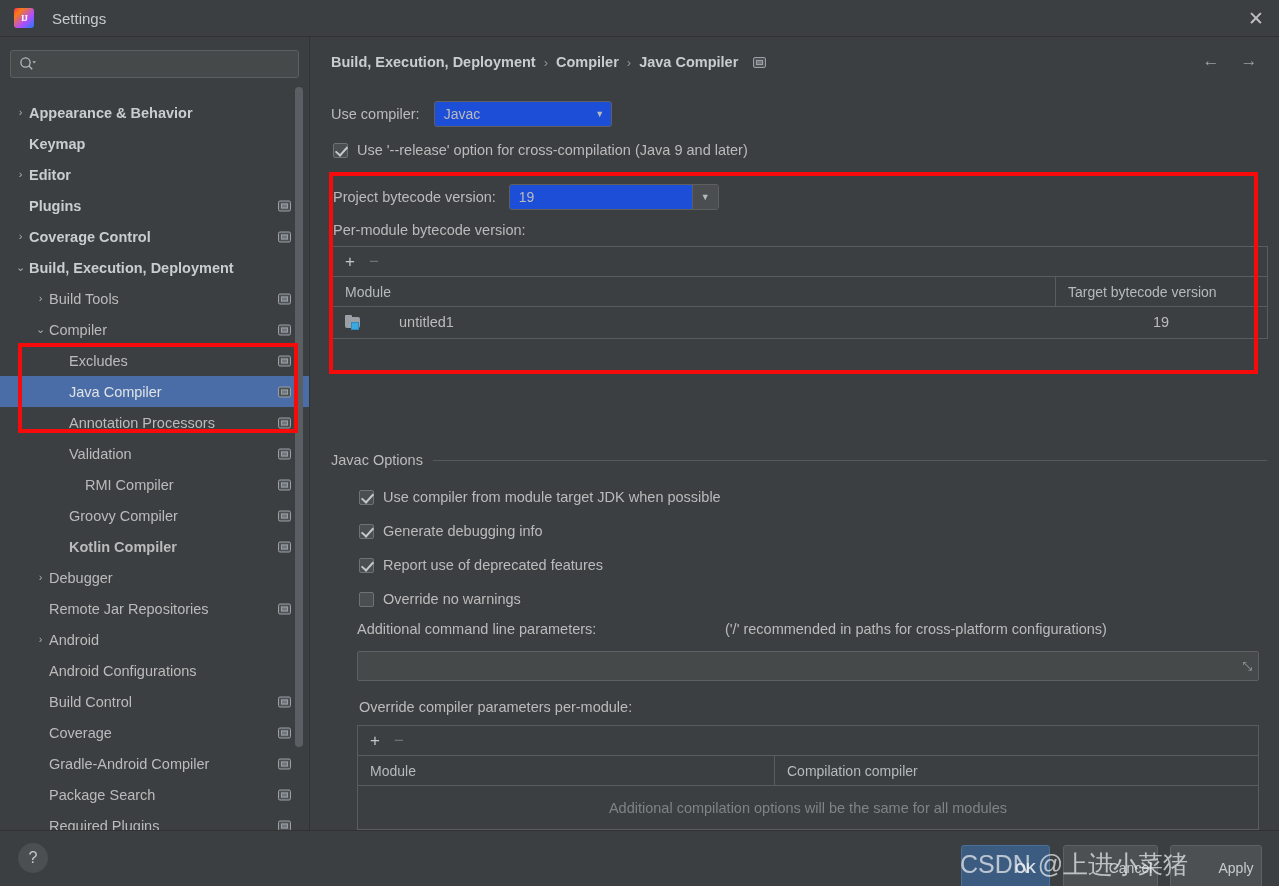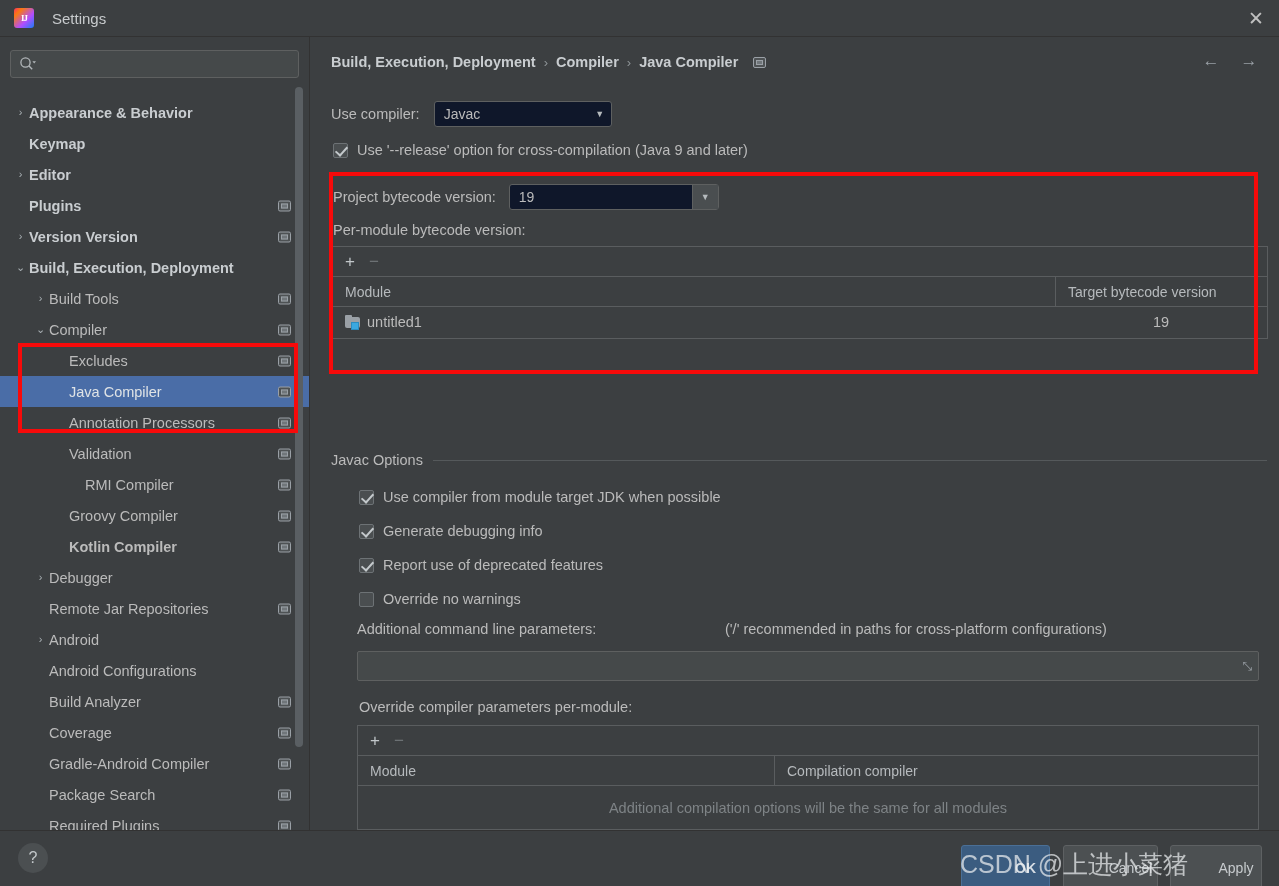--- a/index.html
+++ b/index.html
@@ -111,21 +111,21 @@
   .nav-arrows div {
     width: 24px; height: 24px; display: flex; align-items: center; justify-content: center;
     color: #9aa0a6; font-size: 17px; cursor: pointer;
   }
 
   .row { position: absolute; display: flex; align-items: center; }
   .lbltext { font-size: 14.5px; color: #bbbbbb; }
 
   
   .combo {
-    height: 26px; background: #0f172a; border: 1px solid #5e6060; border-radius: 3px;
+    height: 26px; background: #1d4ed8; border: 1px solid #5e6060; border-radius: 3px;
     display: flex; align-items: center; cursor: pointer;
   }
   .combo .val { padding-left: 9px; font-size: 14px; color: #bbbbbb; flex: 1; }
   .combo .caret {
     width: 22px; display: flex; align-items: center; justify-content: center;
     color: #b5babd; font-size: 9px;
   }
   .combo.split .caret {
     border-left: 1px solid #5e6060; height: 100%; width: 26px; background: #4a4e50;
   }
@@ -262,21 +262,21 @@
           <span class="arrow">›</span>
           <span class="lbl">Editor</span>
         </div>
         <div class="tree-item bold" style="padding-left: 12px;">
           <span class="arrow"></span>
           <span class="lbl">Plugins</span>
           <span class="badge-icon"></span>
         </div>
         <div class="tree-item bold" style="padding-left: 12px;">
           <span class="arrow">›</span>
-          <span class="lbl">Version Version</span>
+          <span class="lbl">Coverage Control</span>
           <span class="badge-icon"></span>
         </div>
         <div class="tree-item bold" style="padding-left: 12px;">
           <span class="arrow">⌄</span>
           <span class="lbl">Build, Execution, Deployment</span>
         </div>
         <div class="tree-item" style="padding-left: 32px;">
           <span class="arrow">›</span>
           <span class="lbl">Build Tools</span>
           <span class="badge-icon"></span>
@@ -333,21 +333,21 @@
         <div class="tree-item" style="padding-left: 32px;">
           <span class="arrow">›</span>
           <span class="lbl">Android</span>
         </div>
         <div class="tree-item" style="padding-left: 32px;">
           <span class="arrow"></span>
           <span class="lbl">Android Configurations</span>
         </div>
         <div class="tree-item" style="padding-left: 32px;">
           <span class="arrow"></span>
-          <span class="lbl">Build Analyzer</span>
+          <span class="lbl">Build Control</span>
           <span class="badge-icon"></span>
         </div>
         <div class="tree-item" style="padding-left: 32px;">
           <span class="arrow"></span>
           <span class="lbl">Coverage</span>
           <span class="badge-icon"></span>
         </div>
         <div class="tree-item" style="padding-left: 32px;">
           <span class="arrow"></span>
           <span class="lbl">Gradle-Android Compiler</span>
@@ -413,21 +413,21 @@
     <div class="tblpanel" style="position:absolute; top:209px; left:21px; width:936px; height:93px;">
       <div class="tbl-toolbar">
         <span class="tb-btn">+</span>
         <span class="tb-btn dim">−</span>
       </div>
       <div class="tbl-head">
         <span class="th" style="width:722px;">Module</span>
         <span class="th" style="width:212px;">Target bytecode version</span>
       </div>
       <div class="tbl-row">
-        <span class="td" style="width:722px;">
+        <span class="td" style="width:722px;gap:32px;">
           <span class="mod-icon">
               <span class="f"></span>
               <span class="sq"></span>
             </span>
           <span>untitled1</span>
         </span>
         <span class="td" style="width:212px; justify-content:center; padding-left:0;">19</span>
       </div>
     </div>
 

